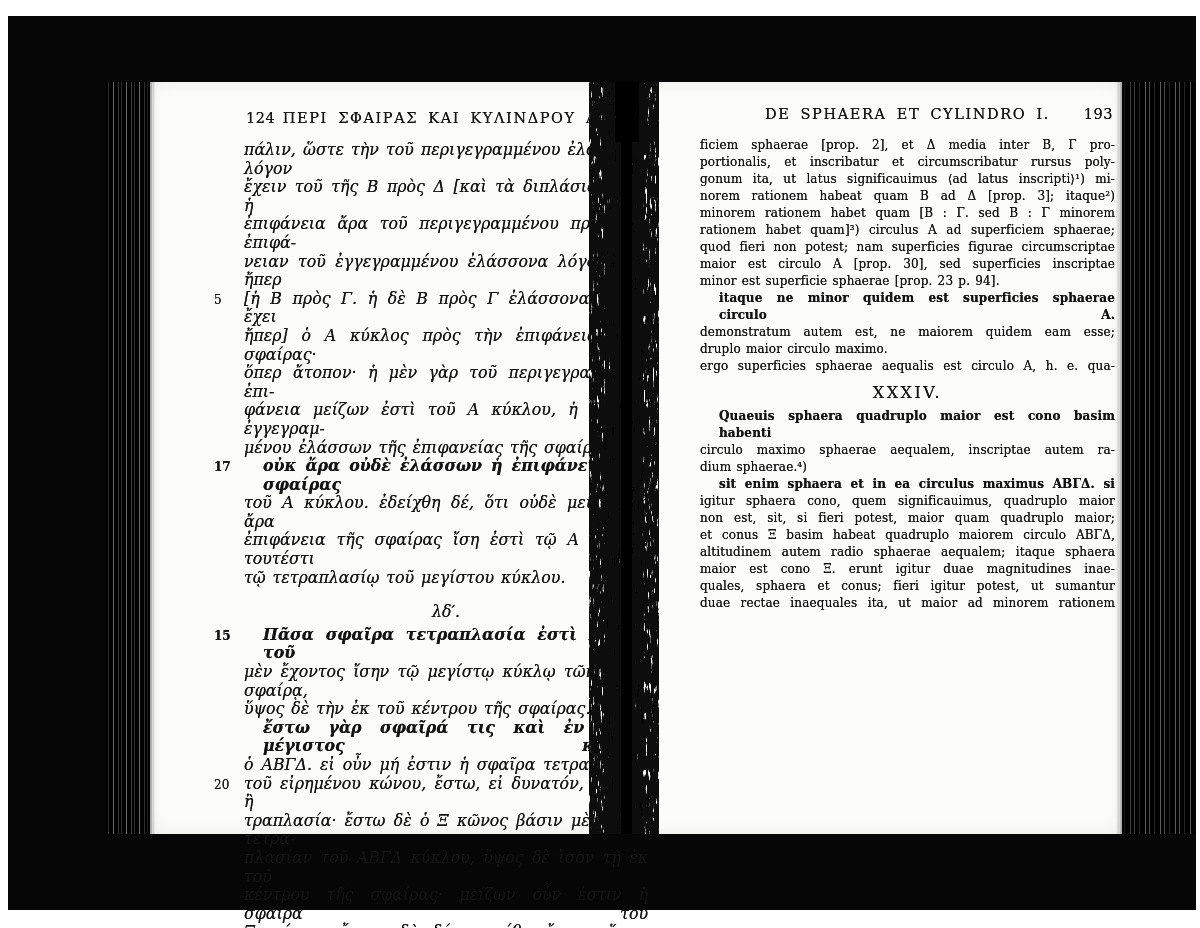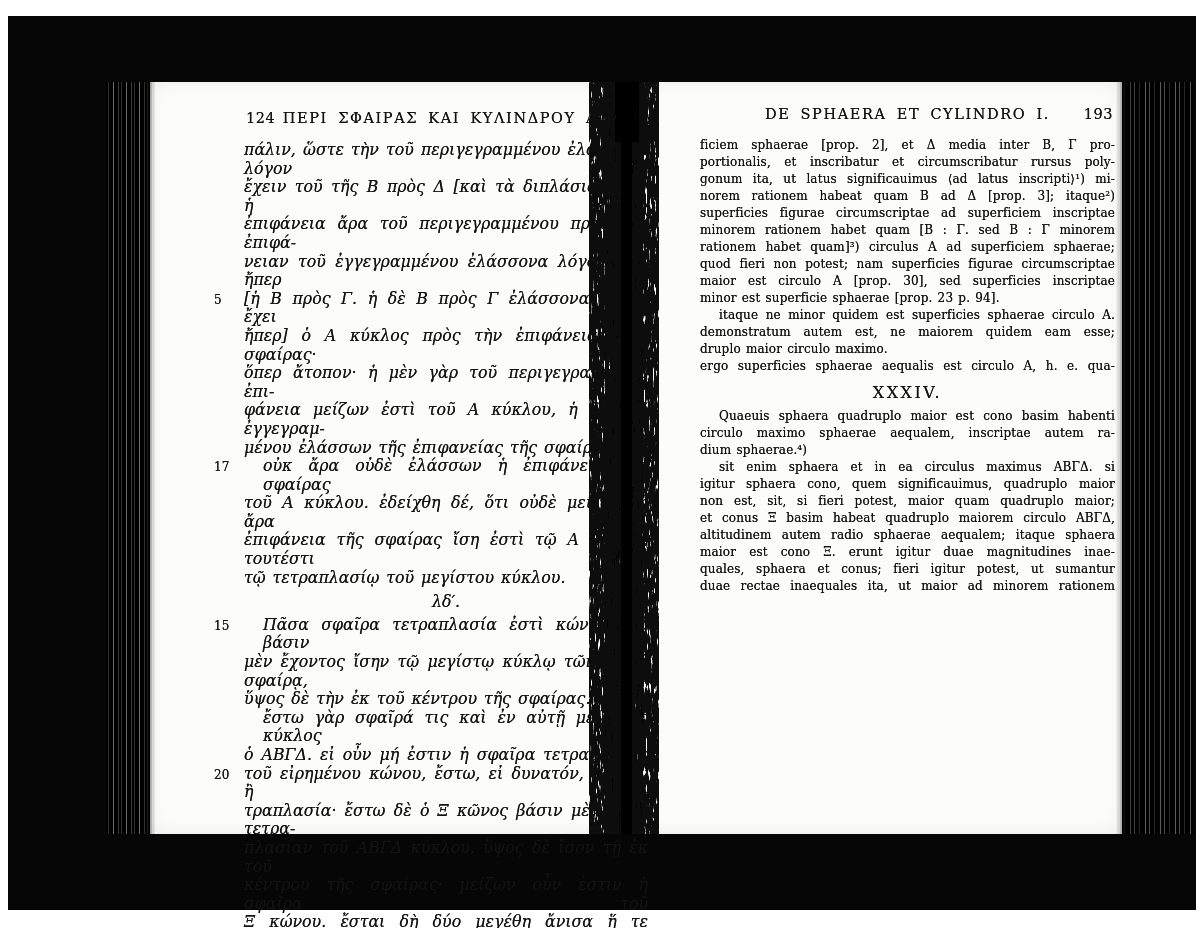--- a/index.html
+++ b/index.html
@@ -27,25 +27,25 @@
   .runhead{position:relative;font-size:14.5px;letter-spacing:1.6px;text-align:center;
            height:20px;line-height:20px;word-spacing:4px;}
   .runhead .pnum{position:absolute;letter-spacing:0.5px;}
   .col-left .pnum{left:2px;}
   .col-right .pnum{right:2px;}
   .body{margin-top:13px;}
   .line{position:relative;white-space:nowrap;}
   .line.j{text-align:justify;text-align-last:justify;white-space:normal;}
   .line.l{text-align:left;}
   .line.c{text-align:center;text-align-last:center;}
-  .line.ind{padding-left:19px;}
+  .line.ind{padding-left:19px;font-weight:bold;}
   .lineno{position:absolute;left:-30px;top:1px;width:24px;text-align:right;
           font-style:normal;font-size:12px;letter-spacing:0;}
   .grk .body .line{font-style:italic;font-size:15.8px;line-height:18.6px;word-spacing:0.12em;}
-  .grk .body .line.h{margin:6px 0 4px;}
+  .grk .body .line.h{margin:16px 0 4px;}
   .lat .body .line{font-size:12px;line-height:17px;word-spacing:0.1em;letter-spacing:0.15px;}
   .lat .body .line.h{margin:9px 0 7px;letter-spacing:2.5px;font-size:16px;}
 </style>
 </head>
 <body>
 
 <div class="scan">
   <div class="frame"></div>
   <div class="page"></div>
   <div class="edge edge-left"></div>
@@ -107,21 +107,20 @@
   <div class="col col-right lat">
     <div class="runhead">
       <span class="rtitle">DE SPHAERA ET CYLINDRO I.</span>
       <span class="pnum">193</span>
     </div>
     <div class="body" id="lat-body">
         <div class="line j"><span>ficiem sphaerae [prop. 2], et Δ media inter B, Γ pro-</span></div>
         <div class="line j"><span>portionalis, et inscribatur et circumscribatur rursus poly-</span></div>
         <div class="line j"><span>gonum ita, ut latus significauimus ⟨ad latus inscripti⟩¹) mi-</span></div>
         <div class="line j"><span>norem rationem habeat quam B ad Δ [prop. 3]; itaque²)</span></div>
-        <div class="line j"><span>superficies figurae circumscriptae ad superficiem inscriptae</span></div>
         <div class="line j"><span>minorem rationem habet quam [B : Γ. sed B : Γ minorem</span></div>
         <div class="line j"><span>rationem habet quam]³) circulus A ad superficiem sphaerae;</span></div>
         <div class="line j"><span>quod fieri non potest; nam superficies figurae circumscriptae</span></div>
         <div class="line j"><span>maior est circulo A [prop. 30], sed superficies inscriptae</span></div>
         <div class="line l"><span>minor est superficie sphaerae [prop. 23 p. 94].</span></div>
         <div class="line j ind"><span>itaque ne minor quidem est superficies sphaerae circulo A.</span></div>
         <div class="line j"><span>demonstratum autem est, ne maiorem quidem eam esse;</span></div>
         <div class="line l"><span>druplo maior circulo maximo.</span></div>
         <div class="line j"><span>ergo superficies sphaerae aequalis est circulo A, h. e. qua-</span></div>
         <div class="line c h"><span>XXXIV.</span></div>

